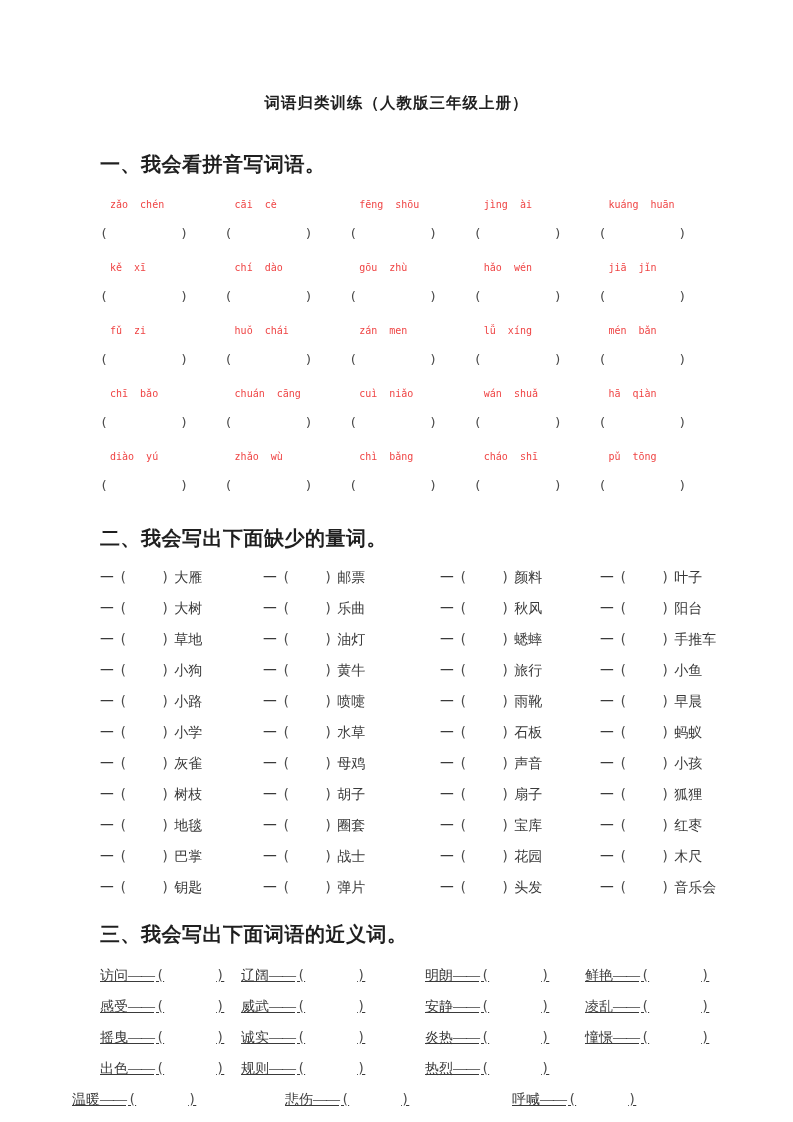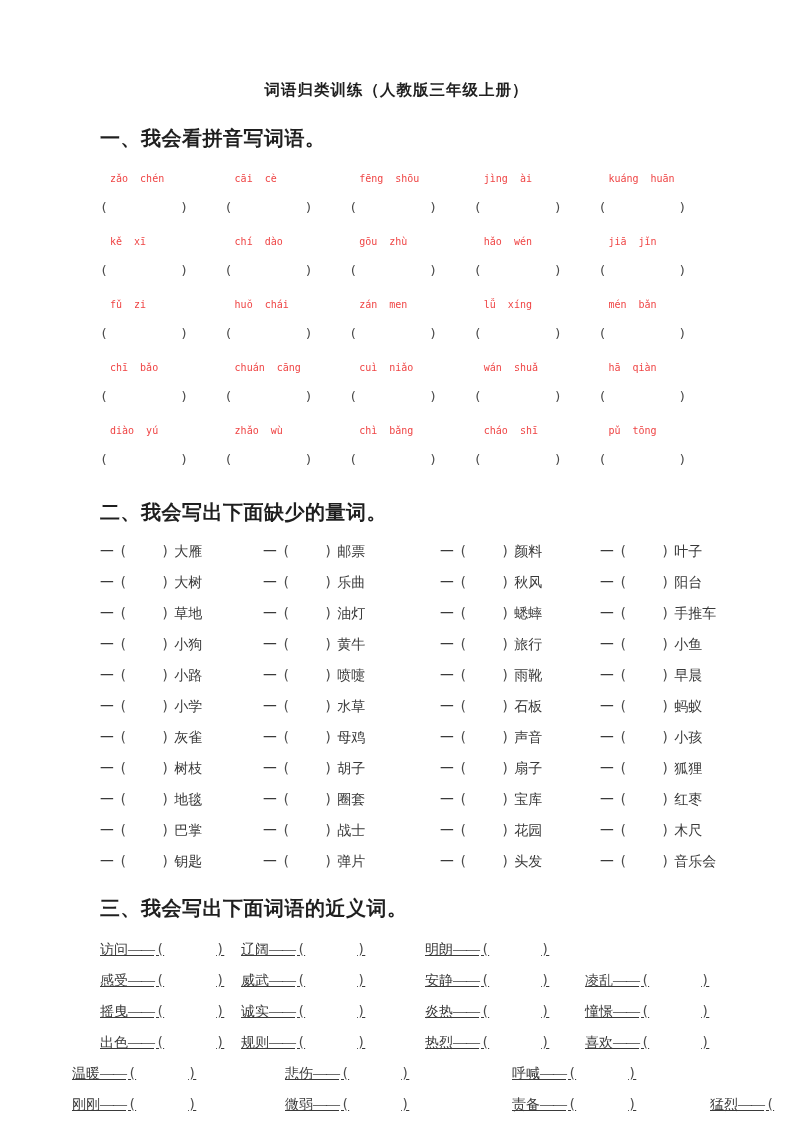--- a/index.html
+++ b/index.html
@@ -1,21 +1,21 @@
 <!DOCTYPE html>
 <html><head>
 <meta charset="utf-8">
 <style>
   html,body{margin:0;padding:0;background:#ffffff;}
   .page{
     width:793px;height:1122px;background:#fff;overflow:hidden;box-sizing:border-box;
     font-family:"Liberation Serif","DejaVu Serif",serif;color:#3a3a3a;position:relative;
   }
   .title{
-    margin:0;padding-top:80px;text-align:center;
+    margin:13px;padding-top:80px;text-align:center;
     font-size:15.5px;font-weight:bold;color:#1f1f1f;letter-spacing:1px;
   }
   .sec-h{
     margin:0;padding-left:100px;font-size:20px;font-weight:bold;color:#1f1f1f;
     letter-spacing:0.5px;
   }
   .sec1-h{padding-top:24px;}
   .sec2-h{padding-top:14px;}
   .sec3-h{padding-top:18px;}
 
@@ -315,38 +315,38 @@
         <div class="mw-cell"><span class="pre">一</span><span class="par">(</span><span class="gap2"></span><span class="par">)</span><span class="word">音乐会</span></div>
       </div>
     </div>
 
   <h2 class="sec-h sec3-h">三、我会写出下面词语的近义词。</h2>
   <div class="syn-block" id="s3-rows">
       <div class="syn-row normal">
         <div class="syn-cell"><span>访问</span><span class="dash">——</span><span class="par">(</span><span class="gap3"></span><span class="par">)</span></div>
         <div class="syn-cell"><span>辽阔</span><span class="dash">——</span><span class="par">(</span><span class="gap3"></span><span class="par">)</span></div>
         <div class="syn-cell"><span>明朗</span><span class="dash">——</span><span class="par">(</span><span class="gap3"></span><span class="par">)</span></div>
+        <div class="syn-cell"><span>鲜艳</span><span class="dash">——</span><span class="par">(</span><span class="gap3"></span><span class="par">)</span></div>
       </div>
       <div class="syn-row normal">
         <div class="syn-cell"><span>感受</span><span class="dash">——</span><span class="par">(</span><span class="gap3"></span><span class="par">)</span></div>
         <div class="syn-cell"><span>威武</span><span class="dash">——</span><span class="par">(</span><span class="gap3"></span><span class="par">)</span></div>
         <div class="syn-cell"><span>安静</span><span class="dash">——</span><span class="par">(</span><span class="gap3"></span><span class="par">)</span></div>
         <div class="syn-cell"><span>凌乱</span><span class="dash">——</span><span class="par">(</span><span class="gap3"></span><span class="par">)</span></div>
       </div>
       <div class="syn-row normal">
         <div class="syn-cell"><span>摇曳</span><span class="dash">——</span><span class="par">(</span><span class="gap3"></span><span class="par">)</span></div>
         <div class="syn-cell"><span>诚实</span><span class="dash">——</span><span class="par">(</span><span class="gap3"></span><span class="par">)</span></div>
         <div class="syn-cell"><span>炎热</span><span class="dash">——</span><span class="par">(</span><span class="gap3"></span><span class="par">)</span></div>
         <div class="syn-cell"><span>憧憬</span><span class="dash">——</span><span class="par">(</span><span class="gap3"></span><span class="par">)</span></div>
       </div>
       <div class="syn-row normal">
         <div class="syn-cell"><span>出色</span><span class="dash">——</span><span class="par">(</span><span class="gap3"></span><span class="par">)</span></div>
         <div class="syn-cell"><span>规则</span><span class="dash">——</span><span class="par">(</span><span class="gap3"></span><span class="par">)</span></div>
         <div class="syn-cell"><span>热烈</span><span class="dash">——</span><span class="par">(</span><span class="gap3"></span><span class="par">)</span></div>
-        <div class="syn-cell"><span>喜欢</span><span class="dash">——</span><span class="par">(</span><span class="gap3"></span><span class="par">)</span></div>
       </div>
       <div class="syn-row shifted">
         <div class="syn-cell"><span>温暖</span><span class="dash">——</span><span class="par">(</span><span class="gap3"></span><span class="par">)</span></div>
         <div class="syn-cell"><span>悲伤</span><span class="dash">——</span><span class="par">(</span><span class="gap3"></span><span class="par">)</span></div>
         <div class="syn-cell"><span>呼喊</span><span class="dash">——</span><span class="par">(</span><span class="gap3"></span><span class="par">)</span></div>
       </div>
       <div class="syn-row shifted">
         <div class="syn-cell"><span>刚刚</span><span class="dash">——</span><span class="par">(</span><span class="gap3"></span><span class="par">)</span></div>
         <div class="syn-cell"><span>微弱</span><span class="dash">——</span><span class="par">(</span><span class="gap3"></span><span class="par">)</span></div>
         <div class="syn-cell"><span>责备</span><span class="dash">——</span><span class="par">(</span><span class="gap3"></span><span class="par">)</span></div>

